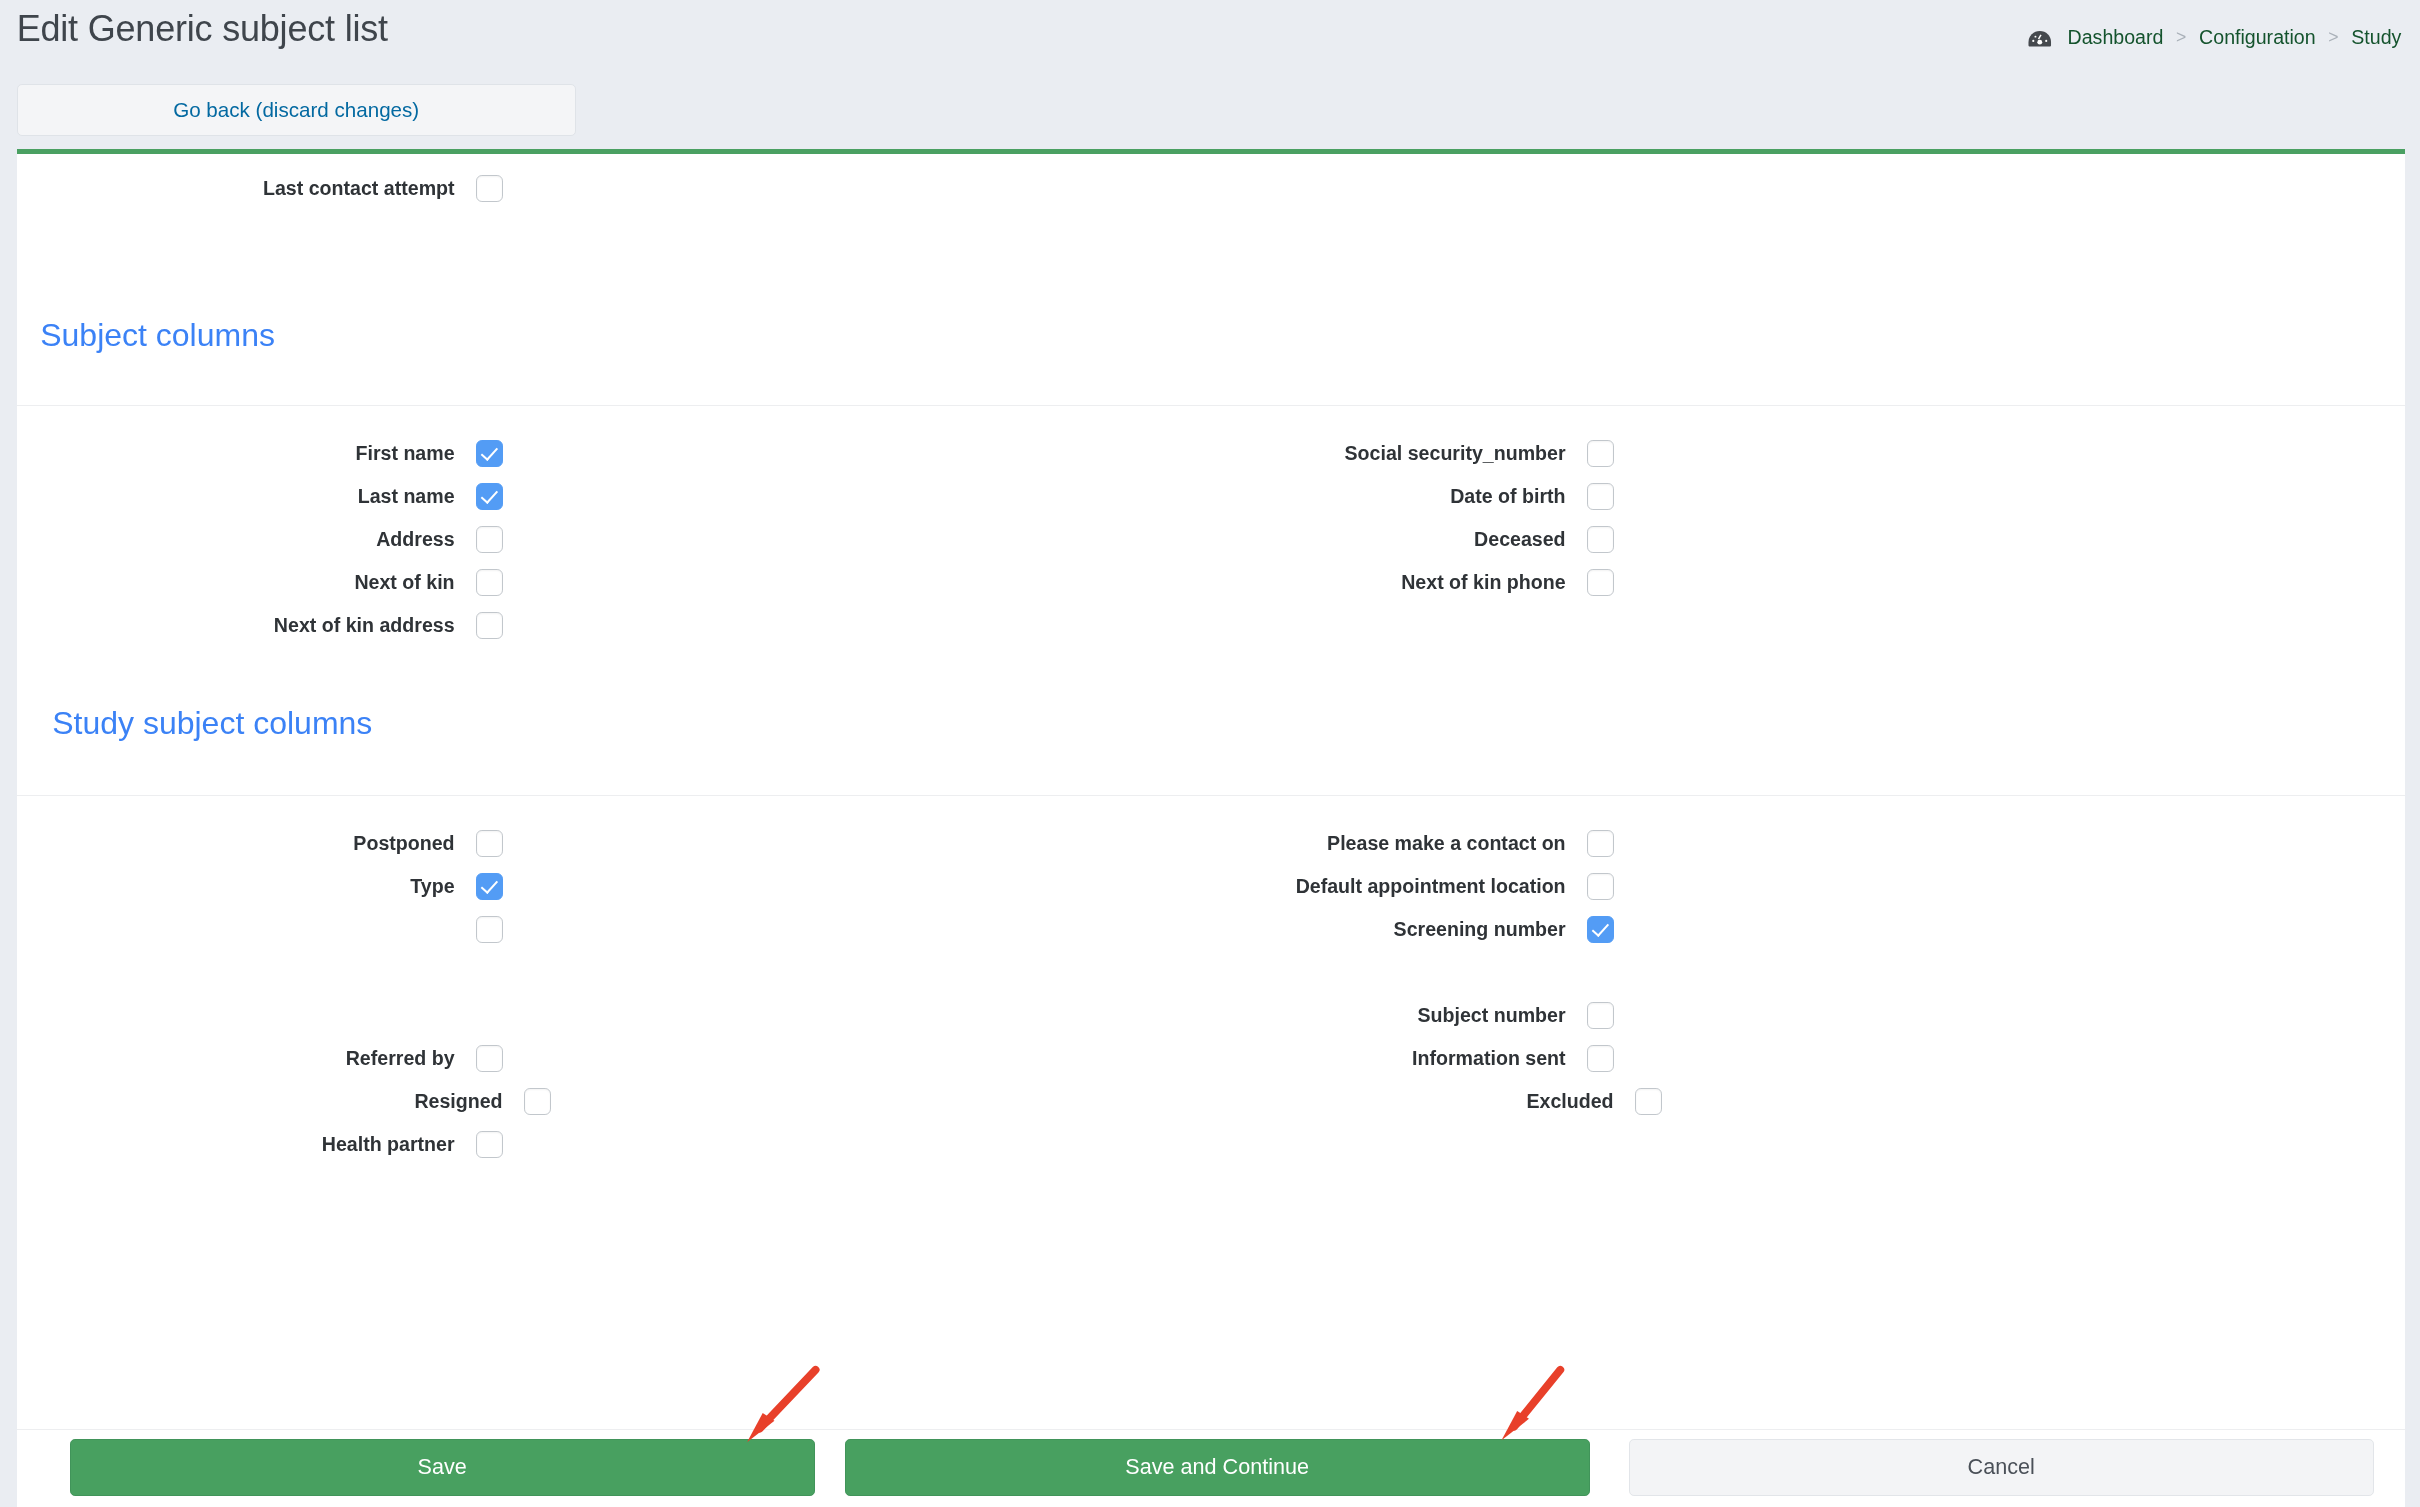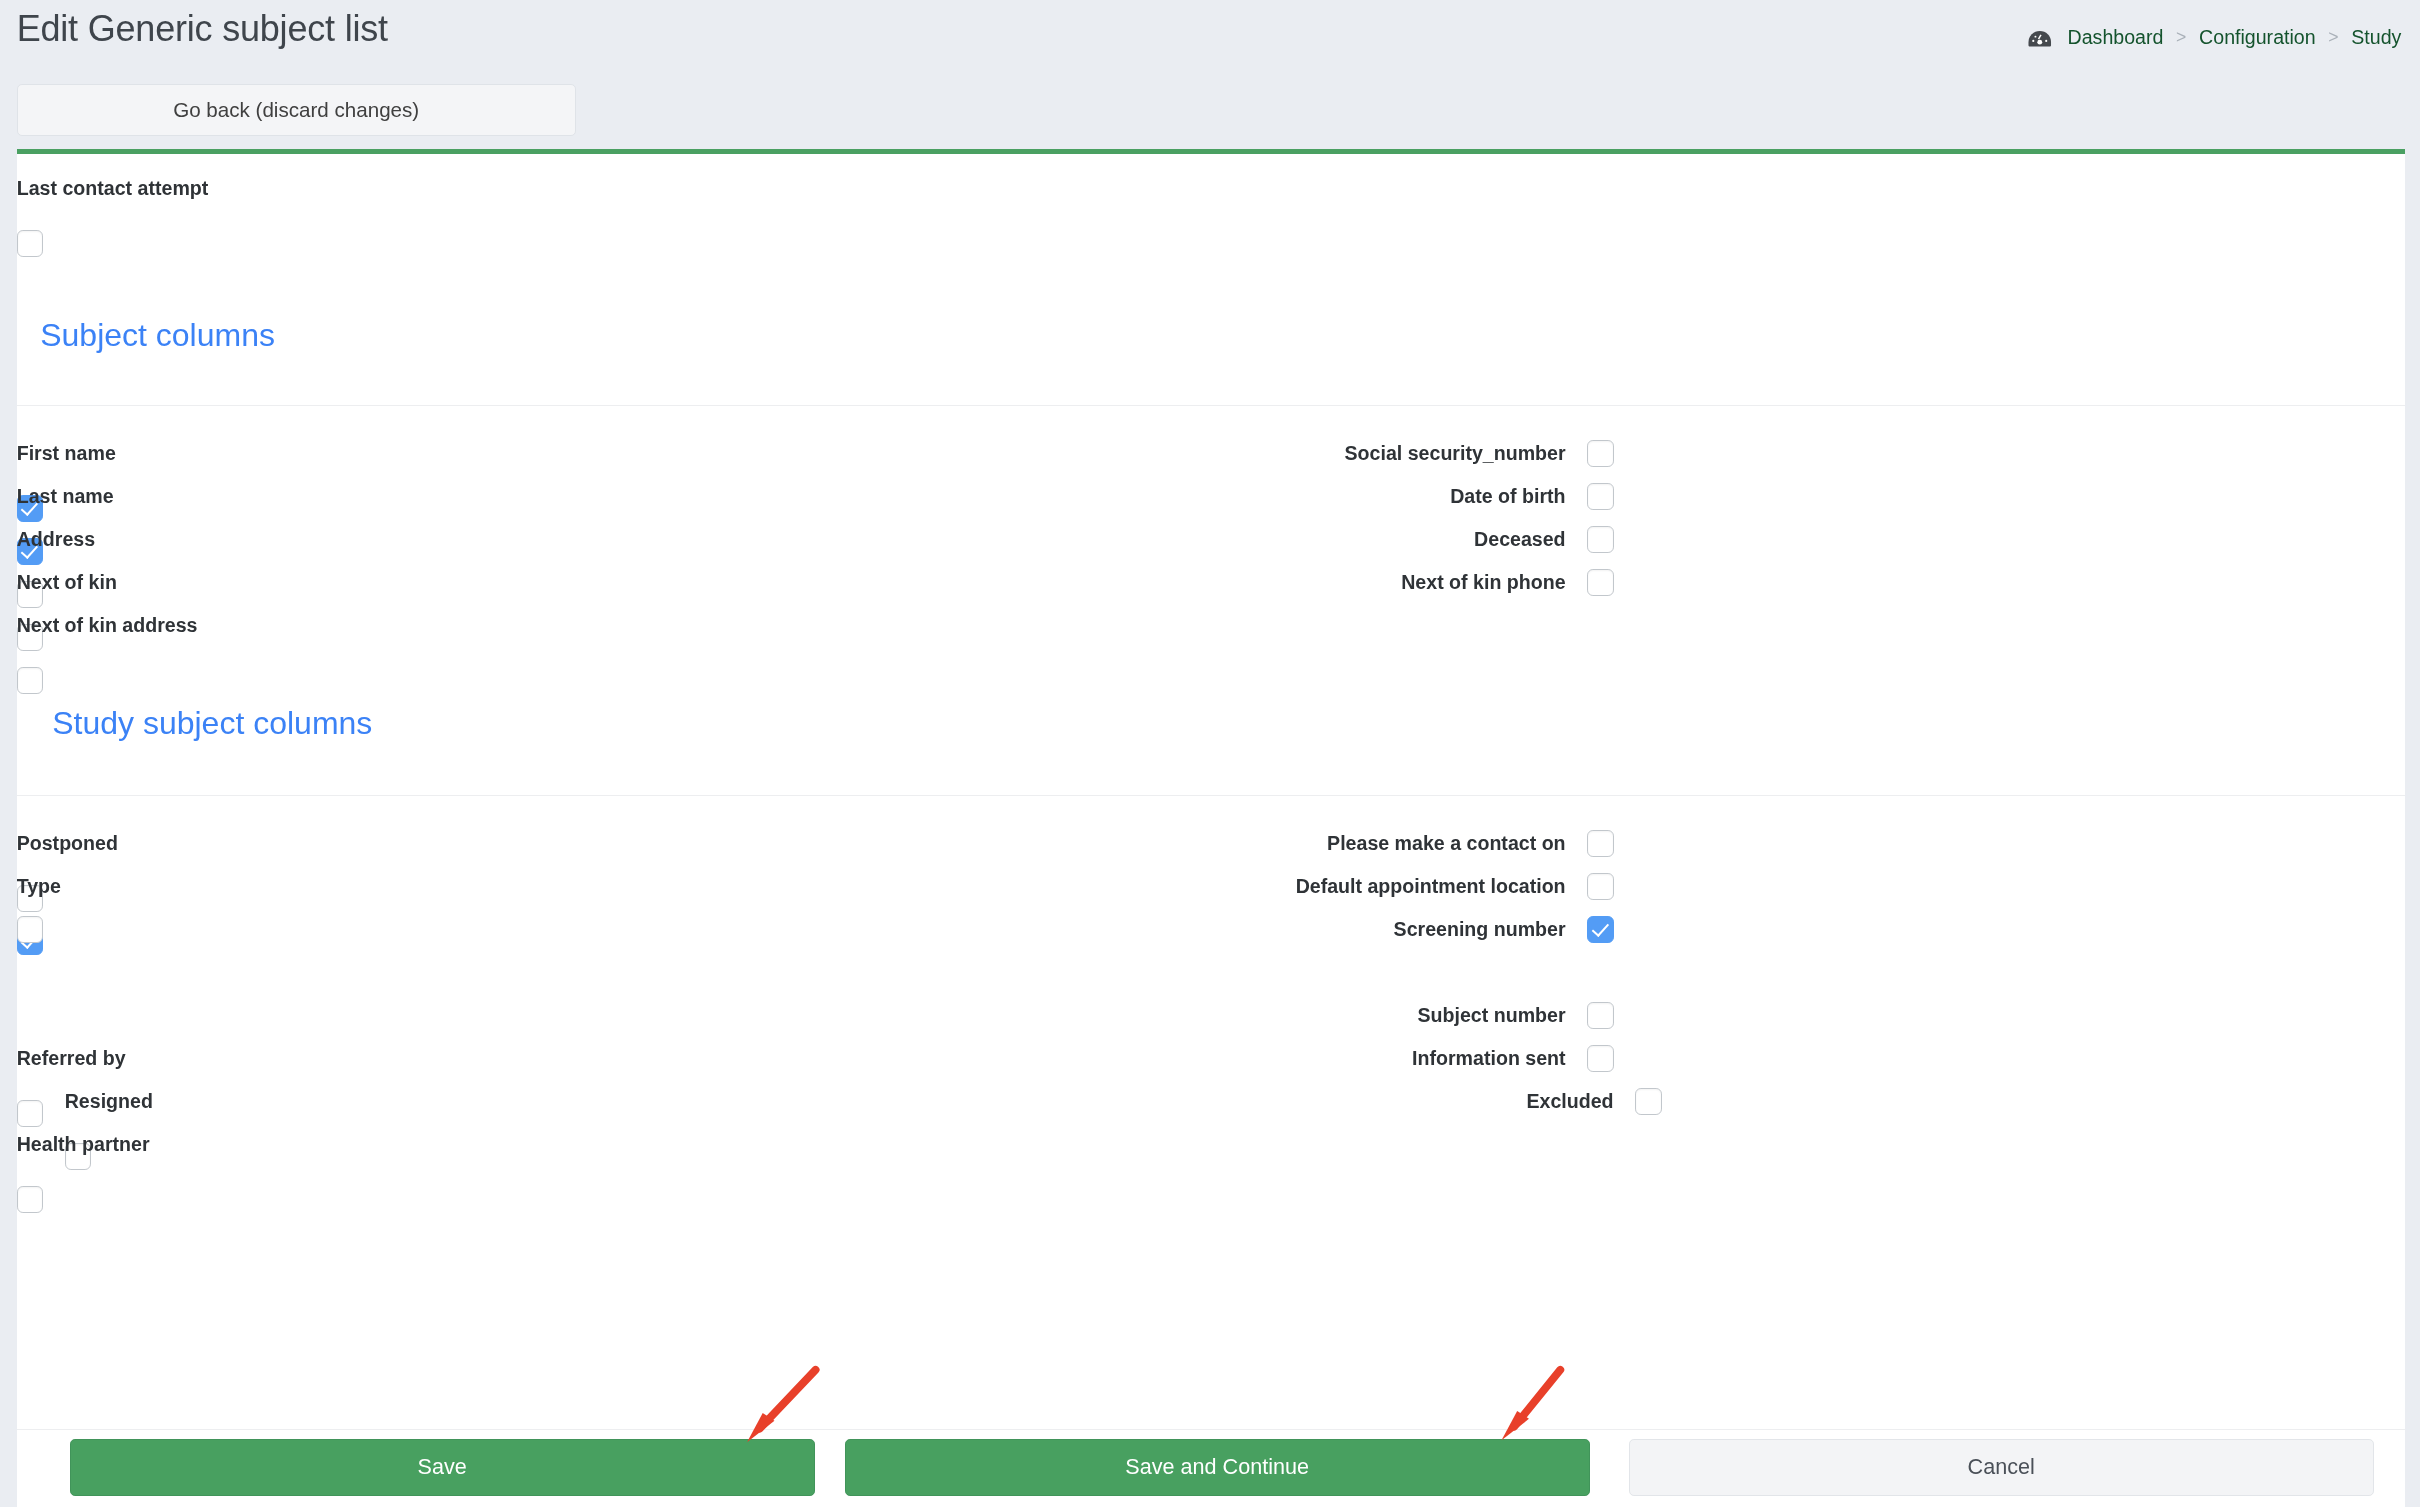--- a/index.html
+++ b/index.html
@@ -64,21 +64,21 @@
     position: absolute;
     left: 16.7px;
     top: 84px;
     width: 559px;
     height: 52px;
     background: #f4f5f7;
     border: 1px solid #dfe3e8;
     border-radius: 4.9px;
     font-size: 20.6px;
     font-family: "Liberation Sans", sans-serif;
-    color: #404040;
+    color: #0369a1;
     cursor: pointer;
     padding: 0;
   }
 
   
   .card {
     position: absolute;
     left: 16.7px;
     top: 149px;
     width: 2388px;
@@ -95,21 +95,21 @@
     position: relative;
     height: 69px;
   }
   .field {
     position: absolute;
     display: flex;
     align-items: flex-start;
     justify-content: flex-end;
     gap: 21.6px;
   }
-  .field.col-left  { left: 0px;    width: 470px; flex-direction: column; }
+  .field.col-left  { left: 16px;    width: 470px; }
   .field.col-right { left: 1127px; width: 470px; }
 
   .field-label {
     font-size: 19.6px;
     font-weight: bold;
     color: #2f3337;
     text-align: right;
     line-height: 33px;
     max-width: 392px;
   }

